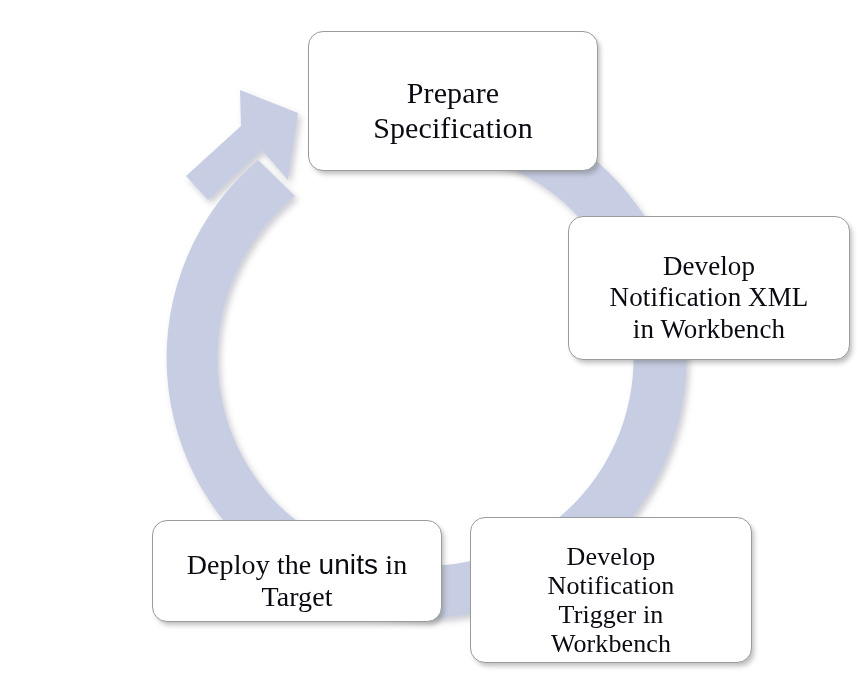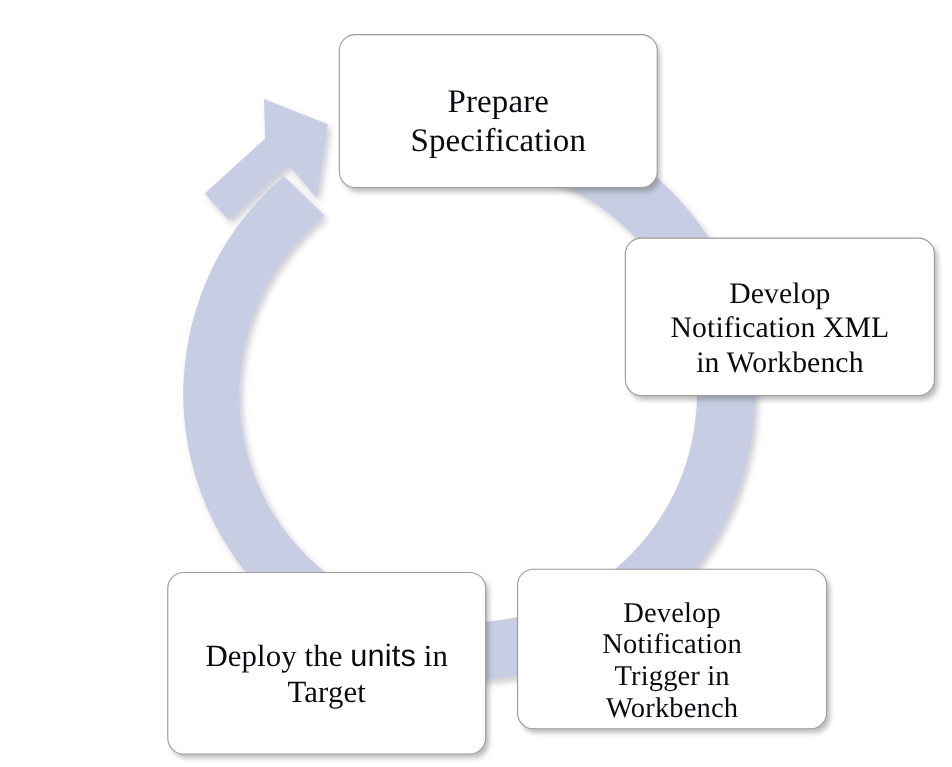--- a/index.html
+++ b/index.html
@@ -61,21 +61,21 @@
     left: 568px; top: 216px; width: 282px; height: 144px;
   }
   #node-develop-notification-xml .node-label { font-size: 27px; }
 
   #node-develop-notification-trigger {
     left: 470px; top: 517px; width: 282px; height: 146px;
   }
   #node-develop-notification-trigger .node-label { font-size: 26px; line-height: 1.12; }
 
   #node-deploy-units {
-    left: 152px; top: 520px; width: 290px; height: 166px;
+    left: 152px; top: 520px; width: 290px; height: 102px;
   }
   #node-deploy-units .node-label { font-size: 28px; }
 
   #node-test-notification {
     left: 58px; top: 214px; width: 287px; height: 144px;
   }
   #node-test-notification .node-label { font-size: 29px; }
 
   
   .alt-face { font-family: "Liberation Sans", "DejaVu Sans", sans-serif; }

